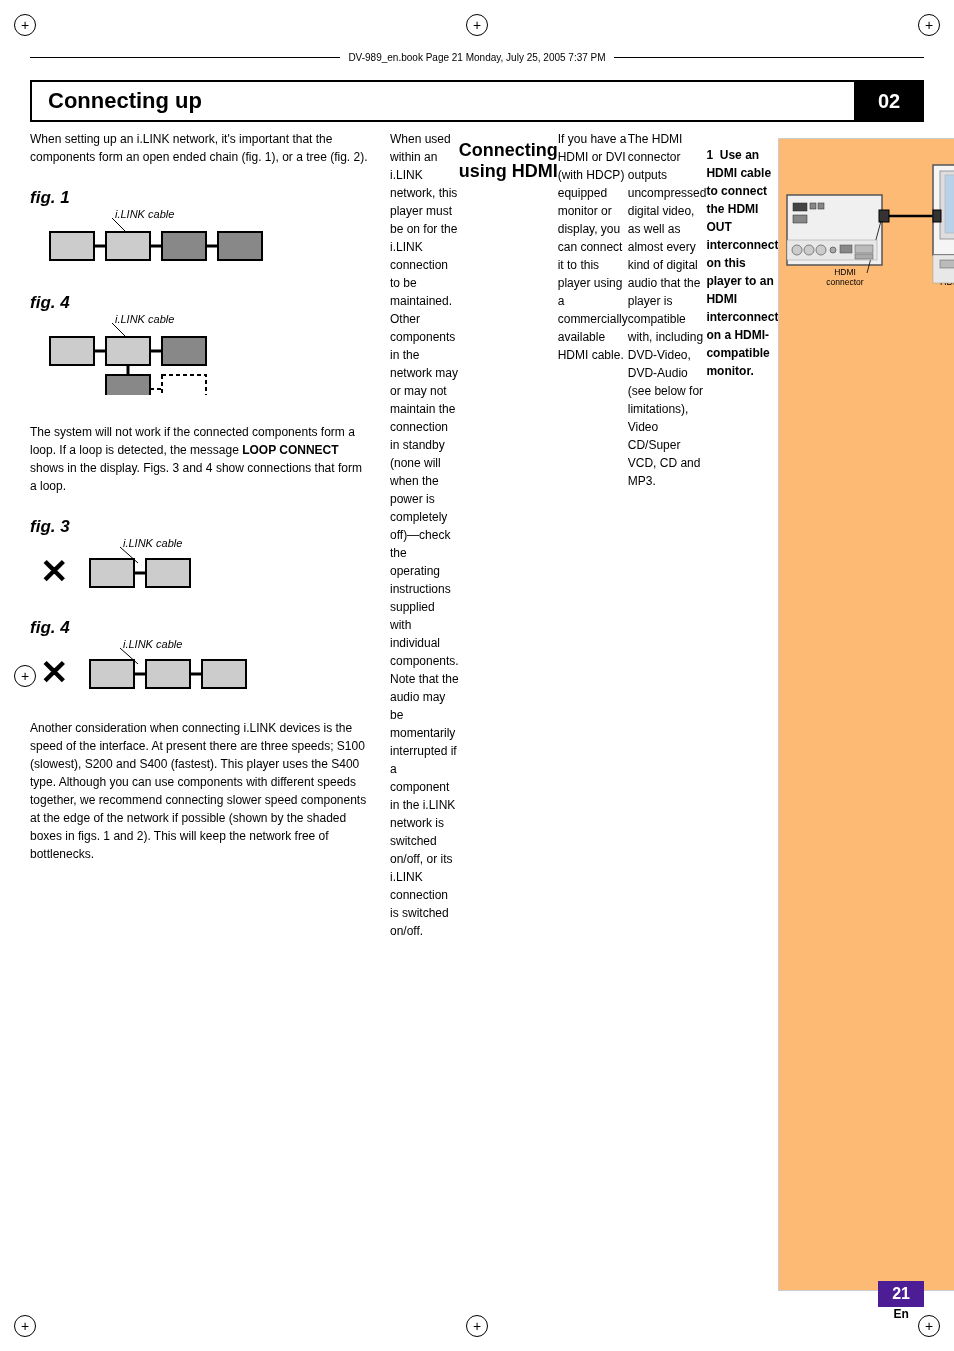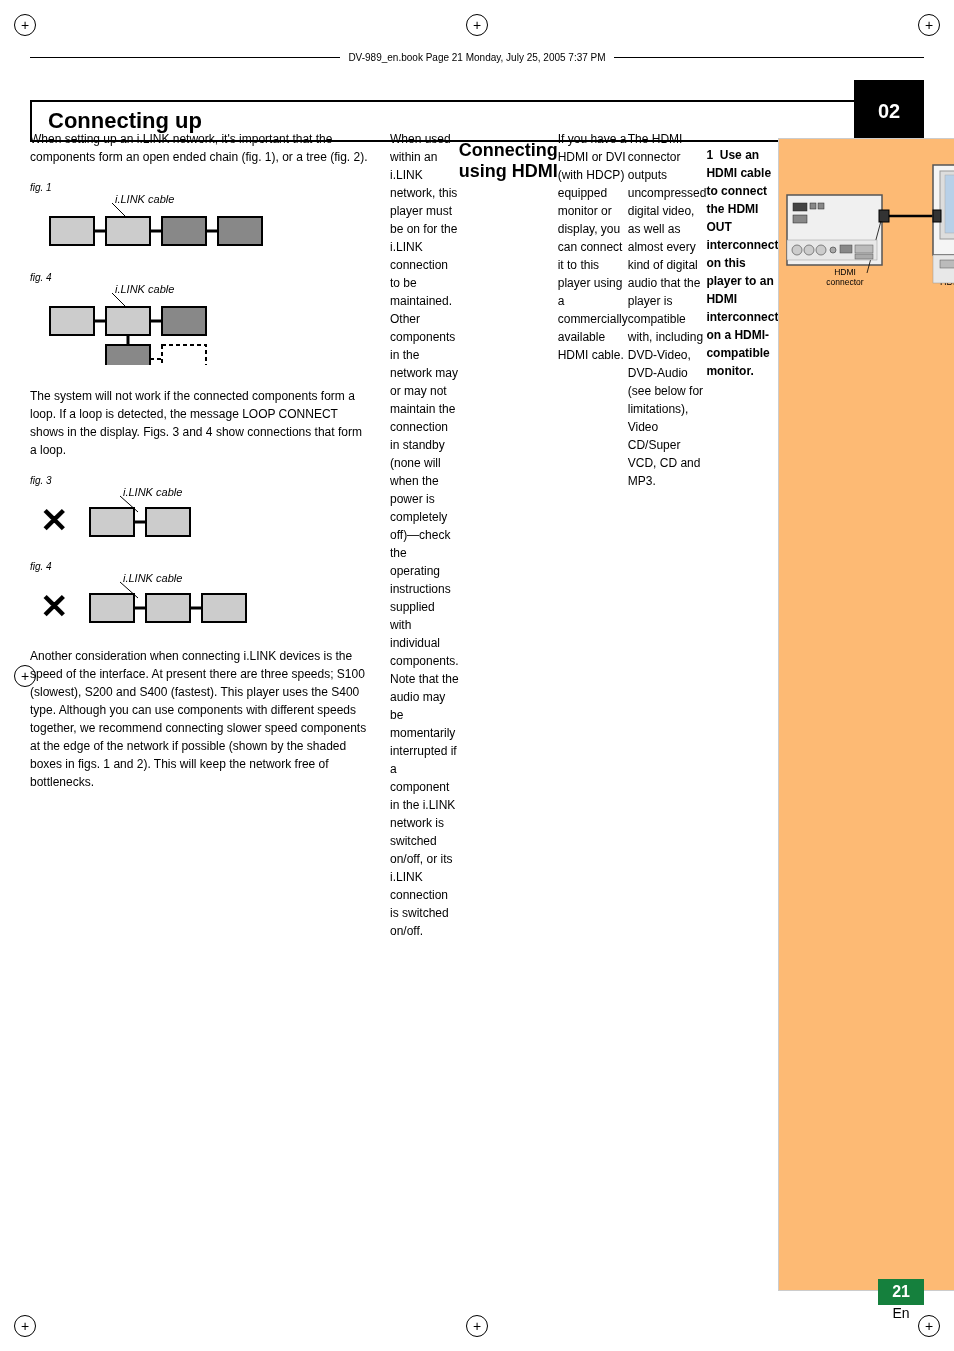--- a/index.html
+++ b/index.html
@@ -44,21 +44,20 @@
       display: flex;
       align-items: stretch;
     }
     .title-box {
       border: 2px solid #000;
       border-right: none;
       padding: 6px 16px;
       flex: 1;
       display: flex;
       align-items: center;
-      margin-top: 20px;
     }
     .title-box h1 {
       font-size: 22px;
       font-weight: bold;
     }
     .chapter-box {
       background: #000;
       color: #fff;
       font-size: 20px;
       font-weight: bold;
@@ -79,21 +78,21 @@
       bottom: 60px;
       display: flex;
       gap: 20px;
     }
 
     
     .left-col {
       flex: 0 0 340px;
       display: flex;
       flex-direction: column;
-      gap: 8px;
+      gap: 14px;
     }
 
     
     .right-col {
       flex: 1;
       display: flex;
       flex-direction: row;
     }
 
     
@@ -104,22 +103,22 @@
     }
 
     
     .fig-container {
       display: flex;
       flex-direction: column;
       margin-bottom: 10px;
     }
     .fig-label {
       font-style: italic;
-      font-weight: normal;
-      font-size: 10px;
+      font-weight: bold;
+      font-size: 17px;
       margin-bottom: 2px;
     }
 
     
     .section-heading {
       font-size: 18px;
       font-weight: bold;
       margin-bottom: 8px;
       margin-top: 10px;
     }
@@ -149,34 +148,35 @@
     
     .page-number-box {
       position: absolute;
       bottom: 30px;
       right: 30px;
       display: flex;
       flex-direction: column;
       align-items: center;
     }
     .page-number {
-      background: #15803d;
+      background: #4c1d95;
       color: #fff;
       font-size: 16px;
       font-weight: bold;
       padding: 4px 14px;
     }
     .page-en {
-      font-size: 14px;
+      font-size: 12px;
       color: #000;
+      font-weight: bold;
     }
 
     
     .loop-connect {
-      font-weight: normal;
+      font-weight: bold;
     }
 
     
     .svg-fig { display: block; }
 
     
     .english-sidebar {
       position: absolute;
       right: 22px;
       top: 200px;

